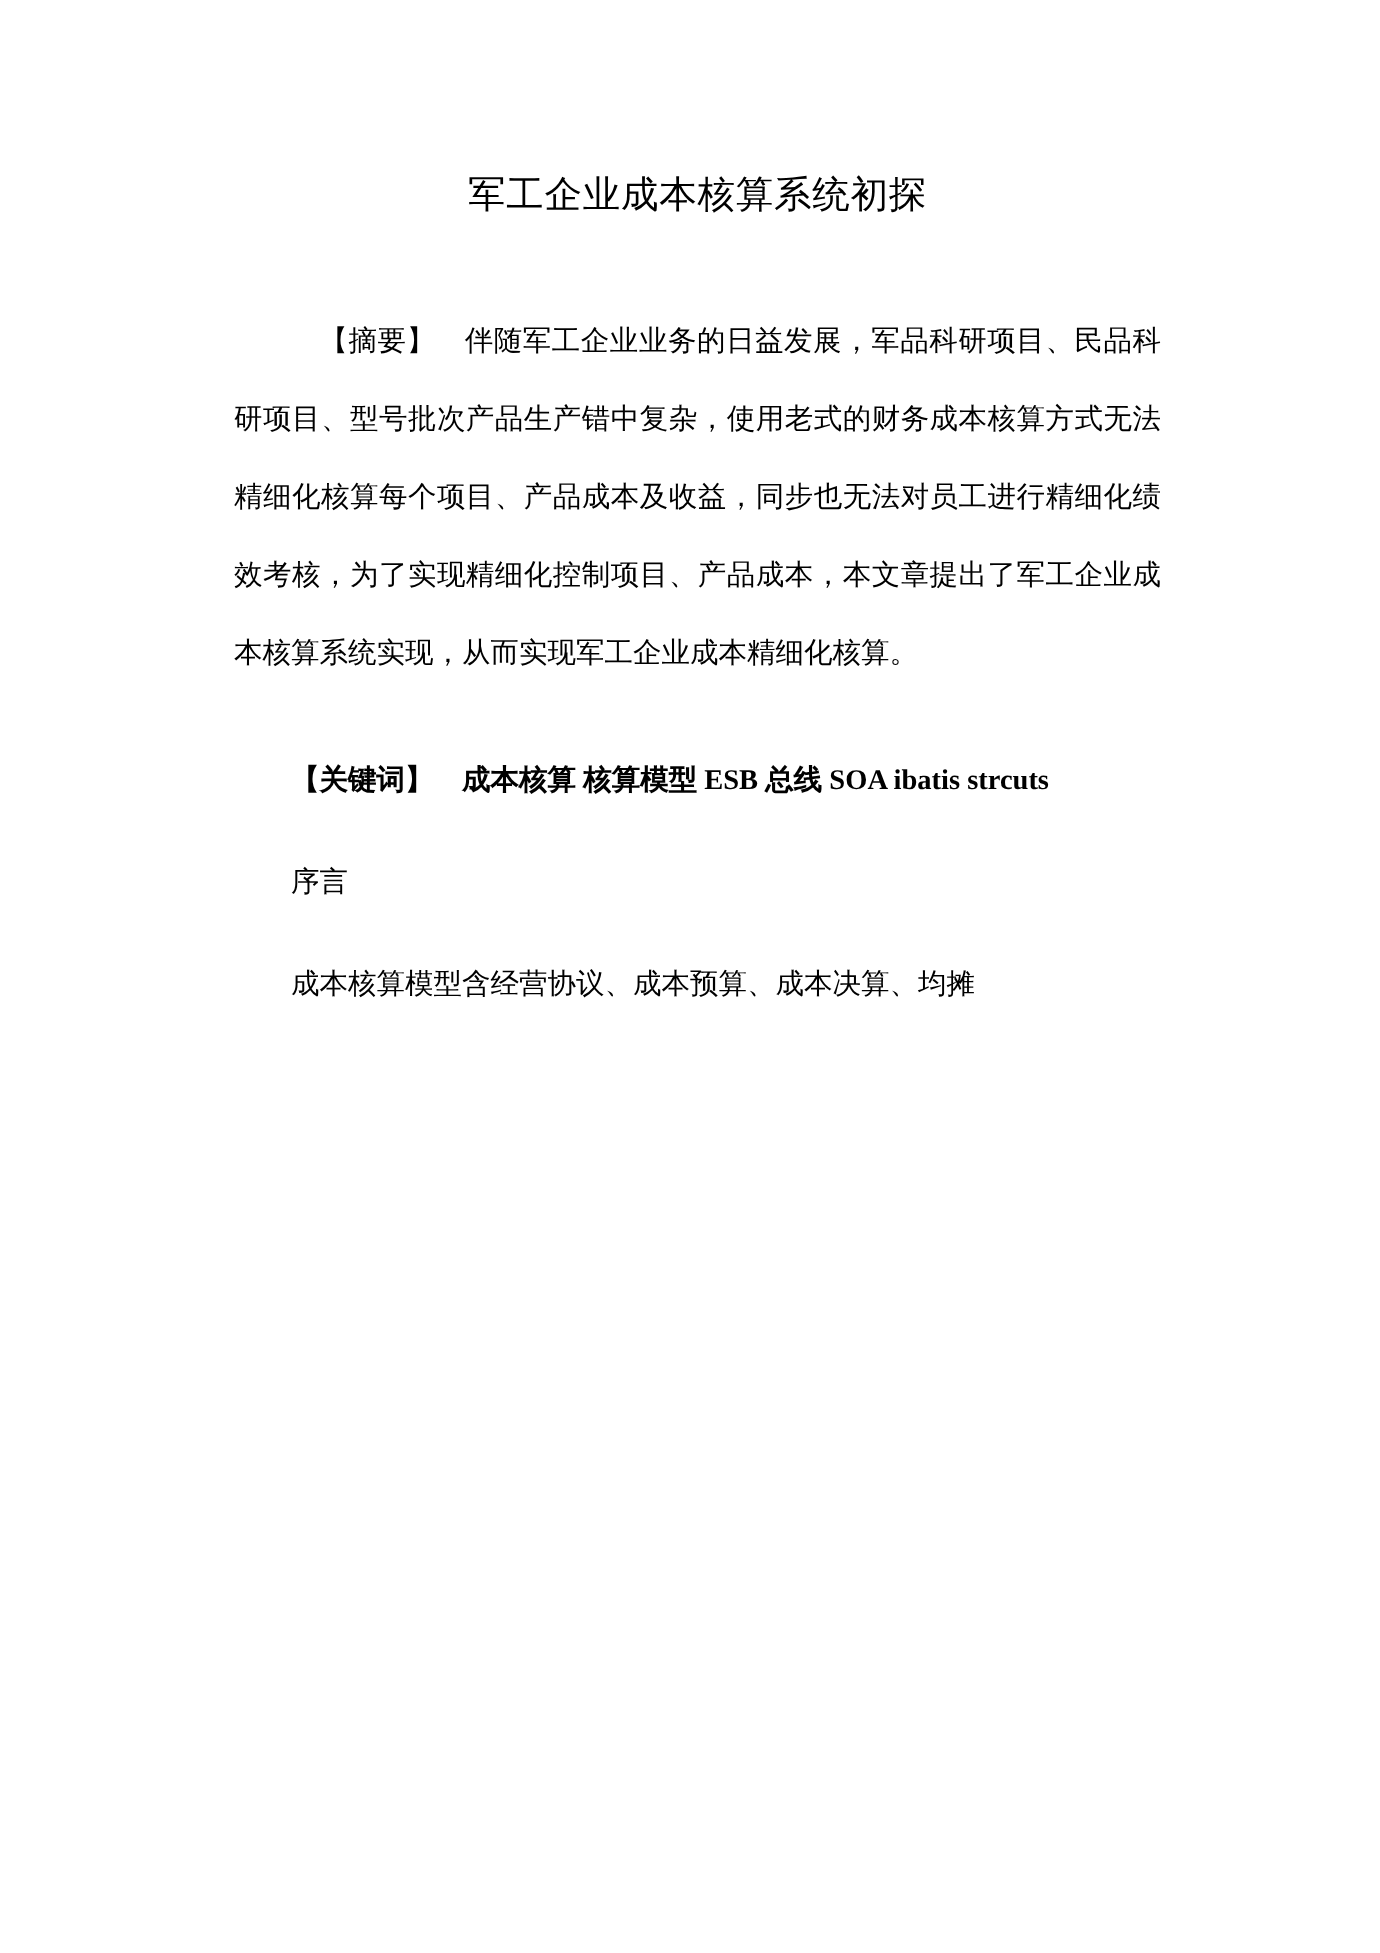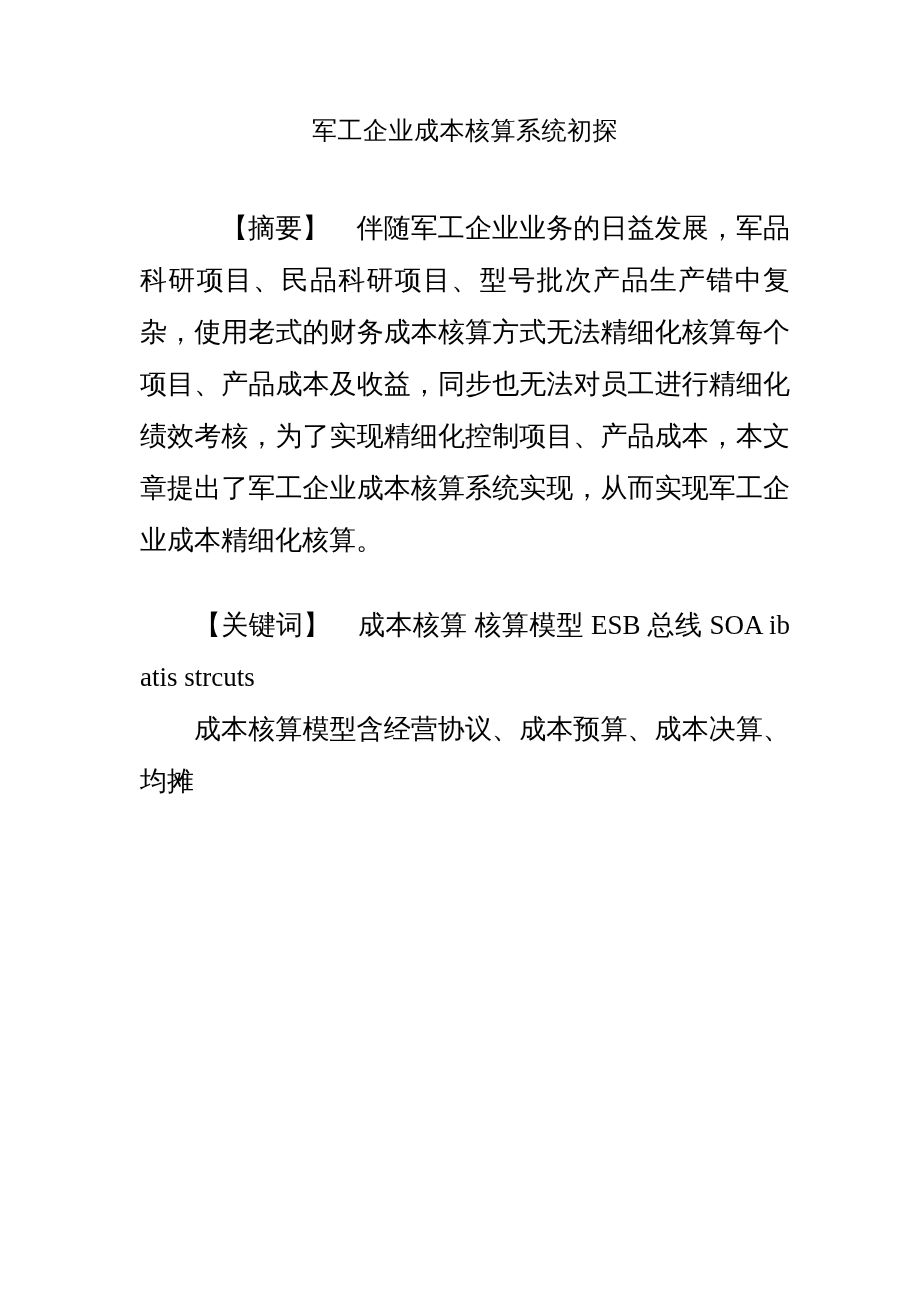--- a/index.html
+++ b/index.html
@@ -23,42 +23,44 @@
   }
   .doc-title {
     margin: 0;
     font-size: 25px;
     font-weight: normal;
     line-height: 52px;
     text-align: center;
     letter-spacing: 0.5px;
   }
   .para {
-    margin: 0;
-    font-size: 27px;
+    margin: 16px;
+    font-size: 19px;
     line-height: 52px;
     text-align: justify;
     text-indent: 2em;
     word-break: break-all;
   }
   .para.abstract {
     margin-top: 45px;
     text-indent: 3em;
   }
   .para.keywords {
     margin-top: 33px;
+    font-weight: bold;
   }
 </style>
 </head>
 <body>
 
 <div class="page">
   <h1 class="doc-title">军工企业成本核算系统初探</h1>
 
   <p class="para abstract">【摘要】　伴随军工企业业务的日益发展，军品科研项目、民品科研项目、型号批次产品生产错中复杂，使用老式的财务成本核算方式无法精细化核算每个项目、产品成本及收益，同步也无法对员工进行精细化绩效考核，为了实现精细化控制项目、产品成本，本文章提出了军工企业成本核算系统实现，从而实现军工企业成本精细化核算。</p>
 
   <p class="para keywords">【关键词】　成本核算 核算模型 ESB 总线 SOA ibatis strcuts</p>
 
+  <p class="para">序言</p>
 
 
 
   <p class="para">成本核算模型含经营协议、成本预算、成本决算、均摊</p>
 </div>
 
 </body></html>

